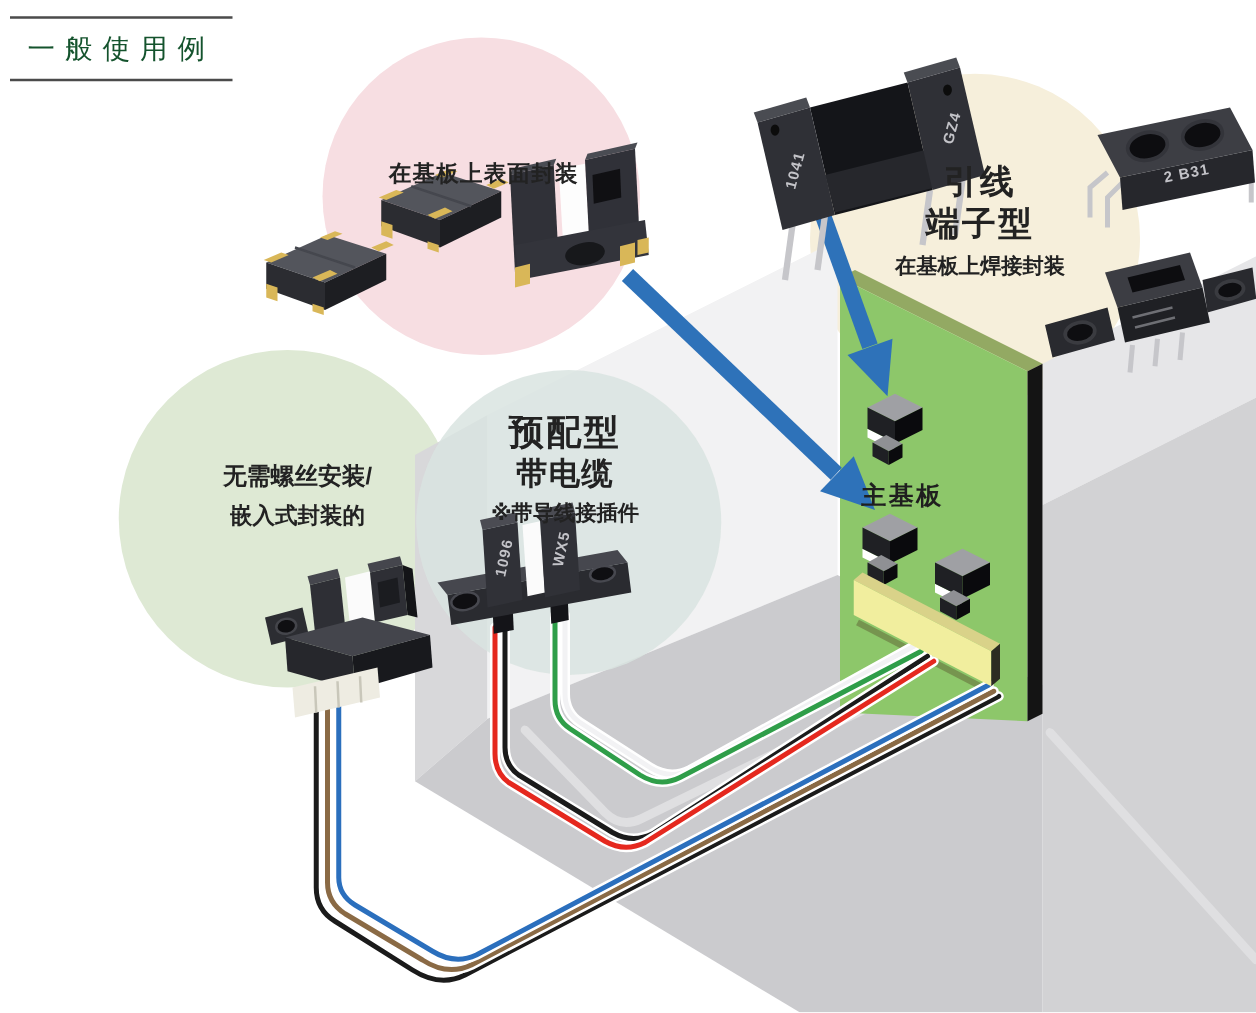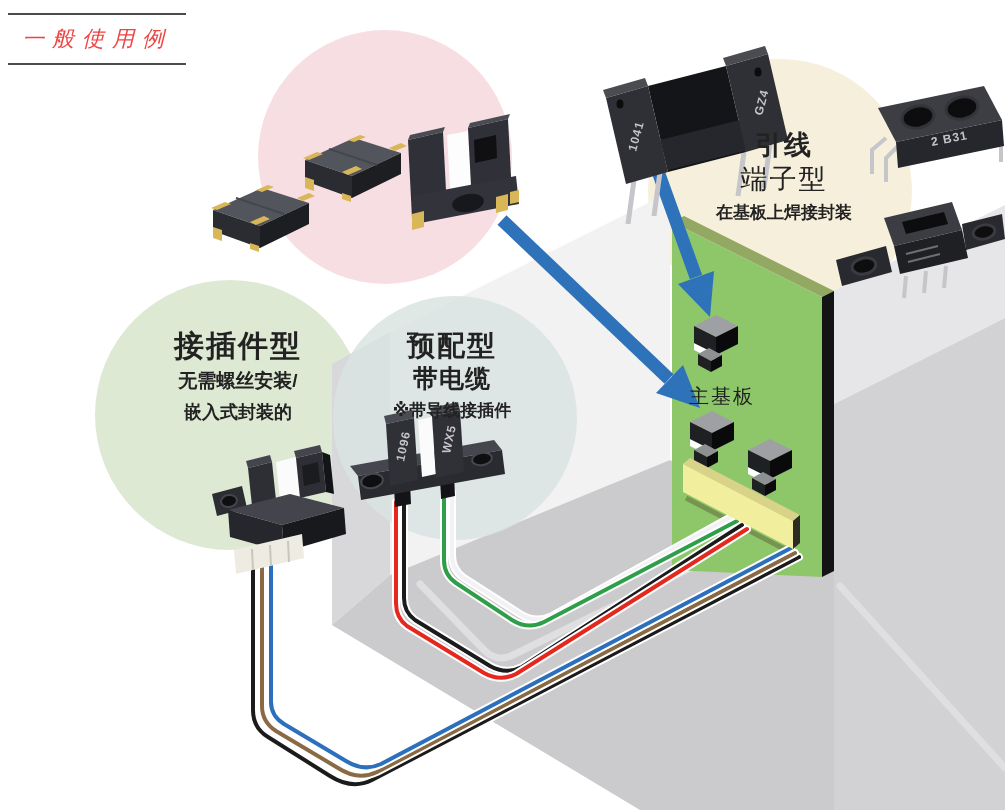--- a/index.html
+++ b/index.html
@@ -7,35 +7,35 @@
     position:relative;width:1005px;height:810px;overflow:hidden;background:#ffffff;
     font-family:"Liberation Sans","DejaVu Sans",sans-serif;color:#222;
   }
   .stage svg{position:absolute;left:0;top:0;}
   .lbl{position:absolute;white-space:nowrap;}
   .center{transform:translateX(-50%);text-align:center;}
   .title-box{
     position:absolute;left:8px;top:13px;width:178px;
     border-top:2px solid #4b4b4b;border-bottom:2px solid #4b4b4b;
     padding:9px 0;text-align:center;
-    font-size:22px;font-weight:500;letter-spacing:8px;color:#ef4444;font-style:italic;
+    font-size:22px;font-weight:500;letter-spacing:8px;color:#14532d;
   }
   .smd-title{left:387px;top:84px;font-size:31px;font-weight:600;letter-spacing:5px;color:#2b2b2b;}
   .smd-desc{left:387px;top:127px;font-size:18px;font-weight:600;letter-spacing:1px;}
   .lead-t1{left:784px;top:127px;font-size:27px;font-weight:600;letter-spacing:2px;}
-  .lead-t2{left:784px;top:161px;font-size:27px;font-weight:400;letter-spacing:2px;}
+  .lead-t2{left:784px;top:161px;font-size:27px;font-weight:700;letter-spacing:2px;}
   .lead-desc{left:784px;top:201px;font-size:17px;font-weight:600;}
   .conn-title{left:238px;top:326px;font-size:30px;font-weight:600;letter-spacing:2px;}
   .conn-d1{left:238px;top:368px;font-size:19px;font-weight:600;}
   .conn-d2{left:238px;top:400px;font-size:18px;font-weight:600;}
   .conn-d3{left:238px;top:432px;font-size:19px;font-weight:600;}
   .pre-title{left:452px;top:327px;font-size:28px;font-weight:600;letter-spacing:2px;}
   .pre-sub{left:452px;top:362px;font-size:25px;font-weight:600;letter-spacing:1px;}
   .pre-note{left:452px;top:399px;font-size:17px;font-weight:600;}
-  .board-lbl{left:722px;top:383px;font-size:20px;font-weight:400;letter-spacing:2px;color:#1f1f1f;}
+  .board-lbl{left:722px;top:383px;font-size:20px;font-weight:700;letter-spacing:2px;color:#1f1f1f;}
   .mark{fill:#c3c3c8;font-size:12px;font-weight:bold;letter-spacing:1px;}
 </style>
 </head>
 <body>
 
 <div class="stage">
 
 <svg width="1005" height="810" viewBox="0 0 1005 810">
   <defs>
     <g id="chip-glyph">
@@ -226,26 +226,26 @@
     <polygon points="386,424 414,418 418,480 390,486" fill="#303137"></polygon>
     <polygon points="432,416 460,410 458,402 430,408" fill="#4b4c53"></polygon>
     <polygon points="432,416 460,410 464,472 436,478" fill="#303137"></polygon>
     <text class="mark" x="404" y="462" transform="rotate(-78 404 462)">1096</text>
     <text class="mark" x="450" y="454" transform="rotate(-78 450 454)">WX5</text>
   </g>
 </svg>
 
 <div class="title-box">一般使用例</div>
 
+<div class="lbl center smd-desc">在基板上表面封装</div>
 
 <div class="lbl center lead-t1">引线</div>
 <div class="lbl center lead-t2">端子型</div>
 <div class="lbl center lead-desc">在基板上焊接封装</div>
 
-<div class="lbl center conn-title">接插件型</div>
 <div class="lbl center conn-d1">无需螺丝安装/</div>
 <div class="lbl center conn-d2">嵌入式封装的</div>
 
 <div class="lbl center pre-title">预配型</div>
 <div class="lbl center pre-sub">带电缆</div>
 <div class="lbl center pre-note">※带导线接插件</div>
 
 <div class="lbl center board-lbl">主基板</div>
 
 </div>

